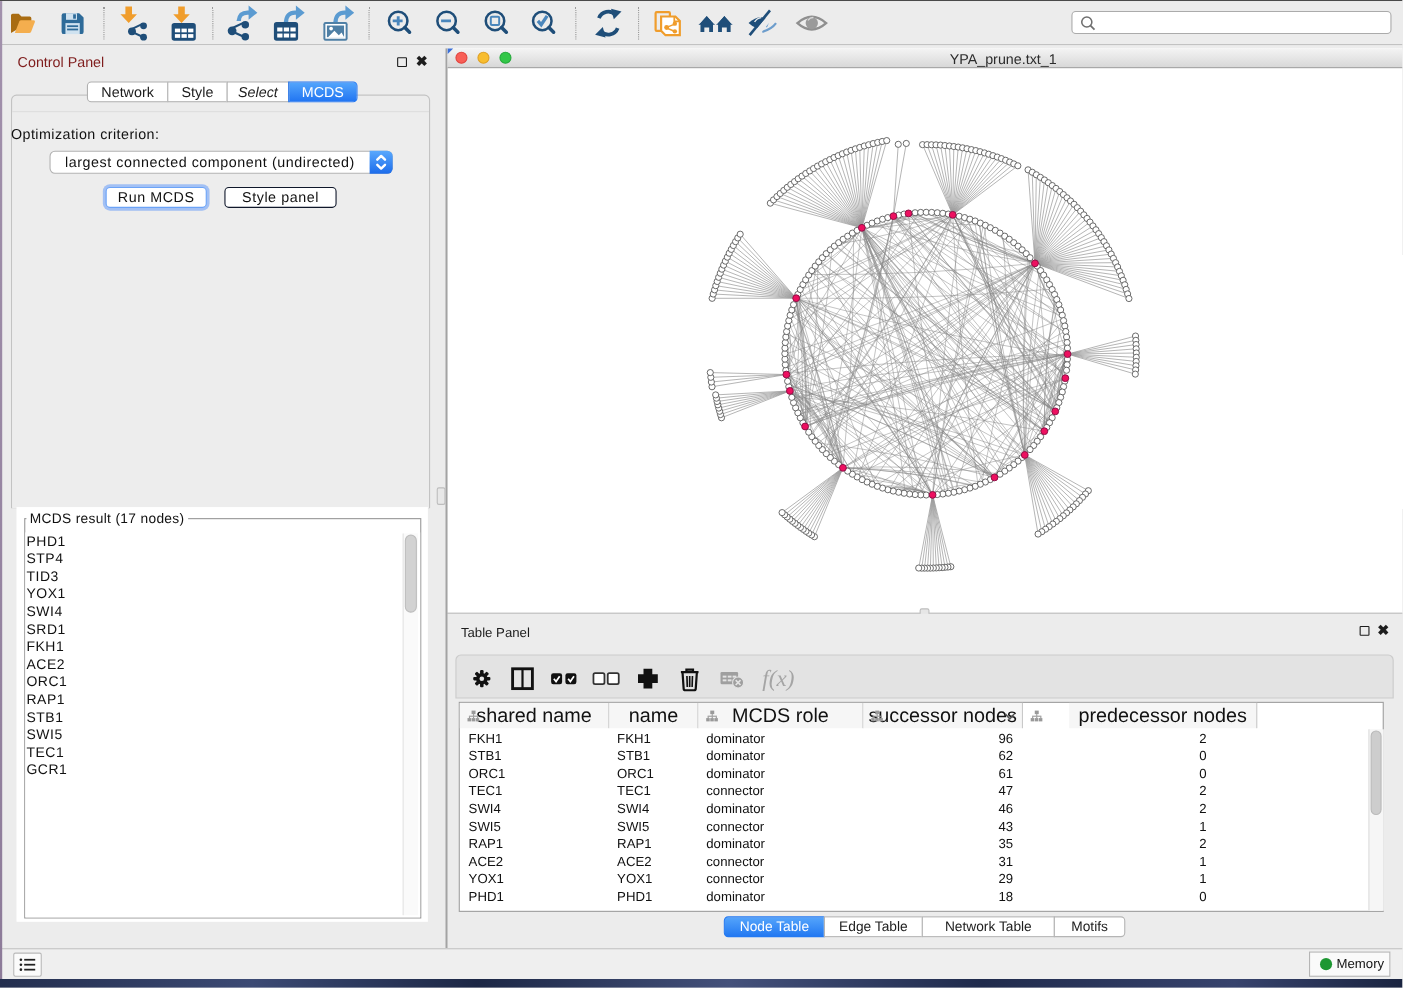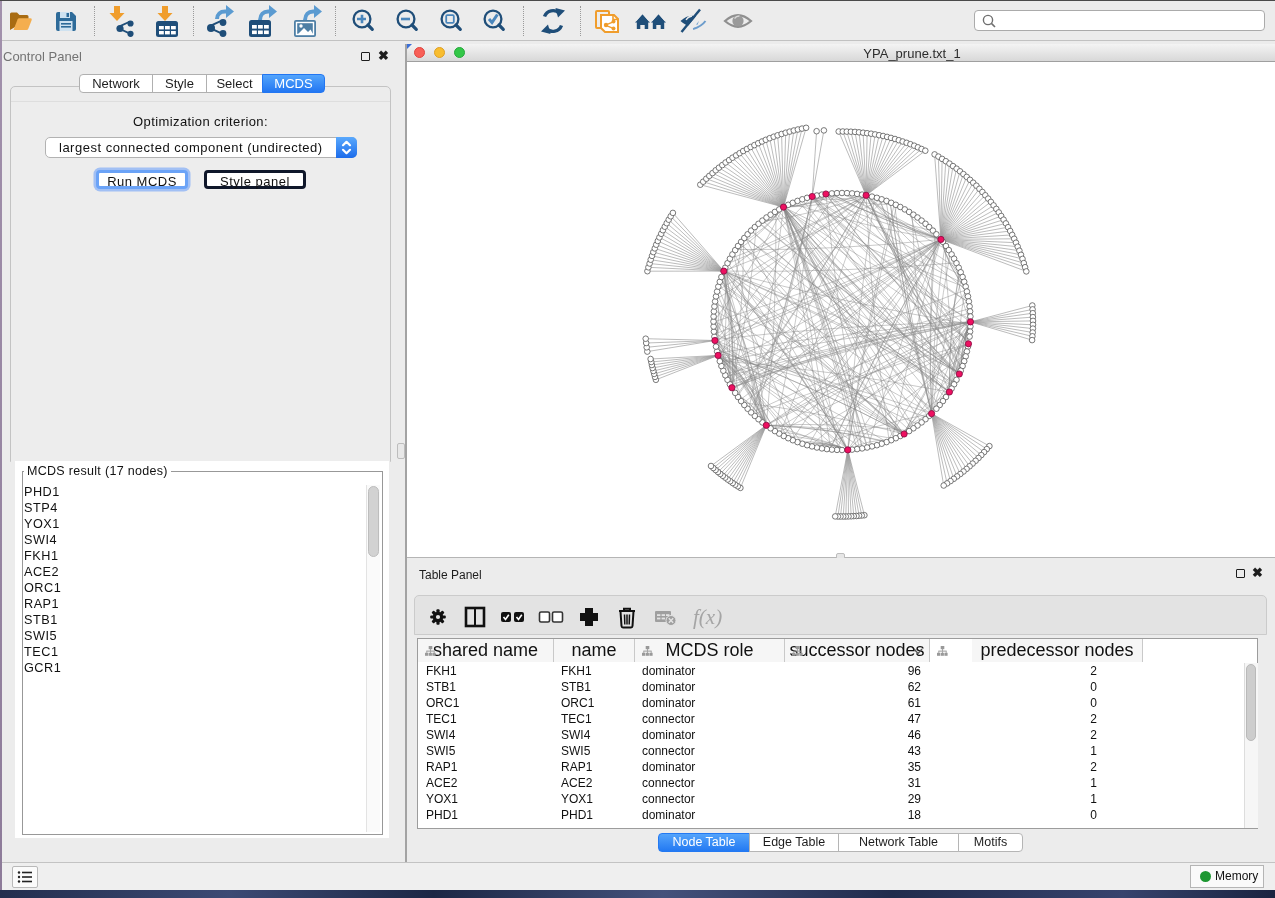--- a/index.html
+++ b/index.html
@@ -5,31 +5,31 @@
 body{font-family:"Liberation Sans",sans-serif;background:#ececec;position:relative}
 .abs{position:absolute}
 
 #topline{left:0;top:0;width:1275px;height:1px;background:#4a4a4a}
 #toolbar{left:0;top:1px;width:1275px;height:40px;background:#ececec;border-bottom:1px solid #c2c2c2}
 #toolbar svg{position:absolute;top:0;left:0}
 .tsep{position:absolute;top:5px;width:0;height:30px;border-left:1px dotted #9a9a9a}
 #search{position:absolute;left:974px;top:9px;width:291px;height:21px;background:#fff;border:1px solid #ababab;border-radius:4px}
 
 #leftpanel{left:0;top:41px;width:406px;height:821px;background:#ececec}
-#cp-title{left:3px;top:49px;font-size:13px;color:#737373}
+#cp-title{left:16px;top:49px;font-size:13px;color:#7f1d1d}
 .winbtn-sq{width:9px;height:9px;border:1.6px solid #1d1d1d;border-radius:1px}
 .winbtn-x{font-size:13px;font-weight:bold;color:#1d1d1d;line-height:10px}
 #tabbox{left:10px;top:86px;width:381px;height:376px;border:1px solid #c3c3c3;border-radius:5px 5px 0 0;background:#ececec}
 #tabinner{left:11px;top:101px;width:379px;height:361px;background:#ededed;border-top:1px solid #dedede}
 .tab{position:absolute;top:74px;height:19px;border:1px solid #b0b0b0;background:#fff;font-size:13px;color:#1d1d1d;text-align:center;line-height:17px}
 .tabsel{background:linear-gradient(#53a5fc,#2276f2);color:#fff;border-color:#2276f2}
-#optlabel{left:10px;top:114px;width:381px;text-align:center;font-size:13px;letter-spacing:.4px;color:#111}
+#optlabel{left:10px;top:114px;width:381px;font-size:13px;letter-spacing:.4px;color:#111}
 #combo{left:45px;top:137px;width:312px;height:21px;background:#fff;border:1px solid #b2b2b2;border-radius:5px;font-size:13px;letter-spacing:.5px;color:#111;line-height:19px;padding-left:13px}
 #combostep{left:336px;top:137px;width:21px;height:21px;background:linear-gradient(#5aa9fd,#1c6ceb);border-radius:0 5px 5px 0}
-.btn{position:absolute;height:19px;background:#fff;border:3px solid #0f172a;border-radius:4px;font-size:13px;letter-spacing:.5px;color:#111;text-align:center;line-height:17px}
+.btn{position:absolute;height:19px;background:#fff;border:1px solid #0f172a;border-radius:4px;font-size:13px;letter-spacing:.5px;color:#111;text-align:center;line-height:17px}
 #runbtn{left:96px;top:170px;width:92px;border-color:#6ba3f7;box-shadow:0 0 0 2.5px rgba(100,155,250,.55)}
 #closebtn{left:204px;top:170px;width:102px}
 #whitebox{left:15px;top:461px;width:374px;height:377px;background:#fff}
 #fieldset{left:22px;top:471px;width:361px;height:364px;border:1px solid #989898}
 #legend{left:24px;top:464px;background:#fff;padding:0 3px;font-size:12.5px;letter-spacing:.3px;color:#111}
 #listarea{left:23px;top:484px;width:359px;height:350px;background:#fff;font-size:12.7px;letter-spacing:.5px;color:#111}
 #listarea div{height:16px;line-height:16px;padding-left:1px}
 #listscroll{left:366px;top:485px;width:14px;height:347px;background:#fafafa;border-left:1px solid #e3e3e3}
 #listthumb{left:368px;top:486px;width:11px;height:71px;background:#d2d2d2;border:1px solid #bdbdbd;border-radius:6px}
 
@@ -179,38 +179,40 @@
     </div>
   </div>
 <div class="abs" id="leftpanel"></div>
 <div class="abs" id="cp-title">Control Panel</div>
 <div class="abs winbtn-sq" style="left:361px;top:52px"></div>
 <div class="abs winbtn-x" style="left:378px;top:51px">✖</div>
 <div class="abs" id="tabbox"></div>
 <div class="abs" id="tabinner"></div>
 <div class="tab" style="left:79px;width:74px;border-radius:4px 0 0 4px">Network</div>
 <div class="tab" style="left:152px;width:55px;">Style</div>
-<div class="tab" style="left:206px;width:57px;">Select</div>
+<div class="tab" style="left:206px;width:57px;font-style:italic;">Select</div>
 <div class="tab tabsel" style="left:262px;width:63px;border-radius:0 4px 4px 0">MCDS</div>
 <div class="abs" id="optlabel">Optimization criterion:</div>
 <div class="abs" id="combo">largest connected component (undirected)</div>
 <div class="abs" id="combostep"><svg width="21" height="21" viewBox="0 0 21 21">
       <path d="M7 8.2 L10.5 4.8 L14 8.2" stroke="#fff" stroke-width="2.2" fill="none" stroke-linecap="round" stroke-linejoin="round"></path>
       <path d="M7 12.8 L10.5 16.2 L14 12.8" stroke="#fff" stroke-width="2.2" fill="none" stroke-linecap="round" stroke-linejoin="round"></path>
     </svg></div>
 <div class="btn" id="runbtn">Run MCDS</div>
 <div class="btn" id="closebtn">Style panel</div>
 <div class="abs" id="whitebox"></div>
 <div class="abs" id="fieldset"></div>
 <div class="abs" id="legend">MCDS result (17 nodes)</div>
 <div class="abs" id="listarea">
     <div>PHD1</div>
     <div>STP4</div>
+    <div>TID3</div>
     <div>YOX1</div>
     <div>SWI4</div>
+    <div>SRD1</div>
     <div>FKH1</div>
     <div>ACE2</div>
     <div>ORC1</div>
     <div>RAP1</div>
     <div>STB1</div>
     <div>SWI5</div>
     <div>TEC1</div>
     <div>GCR1</div>
   </div>
 <div class="abs" id="listscroll"></div>

